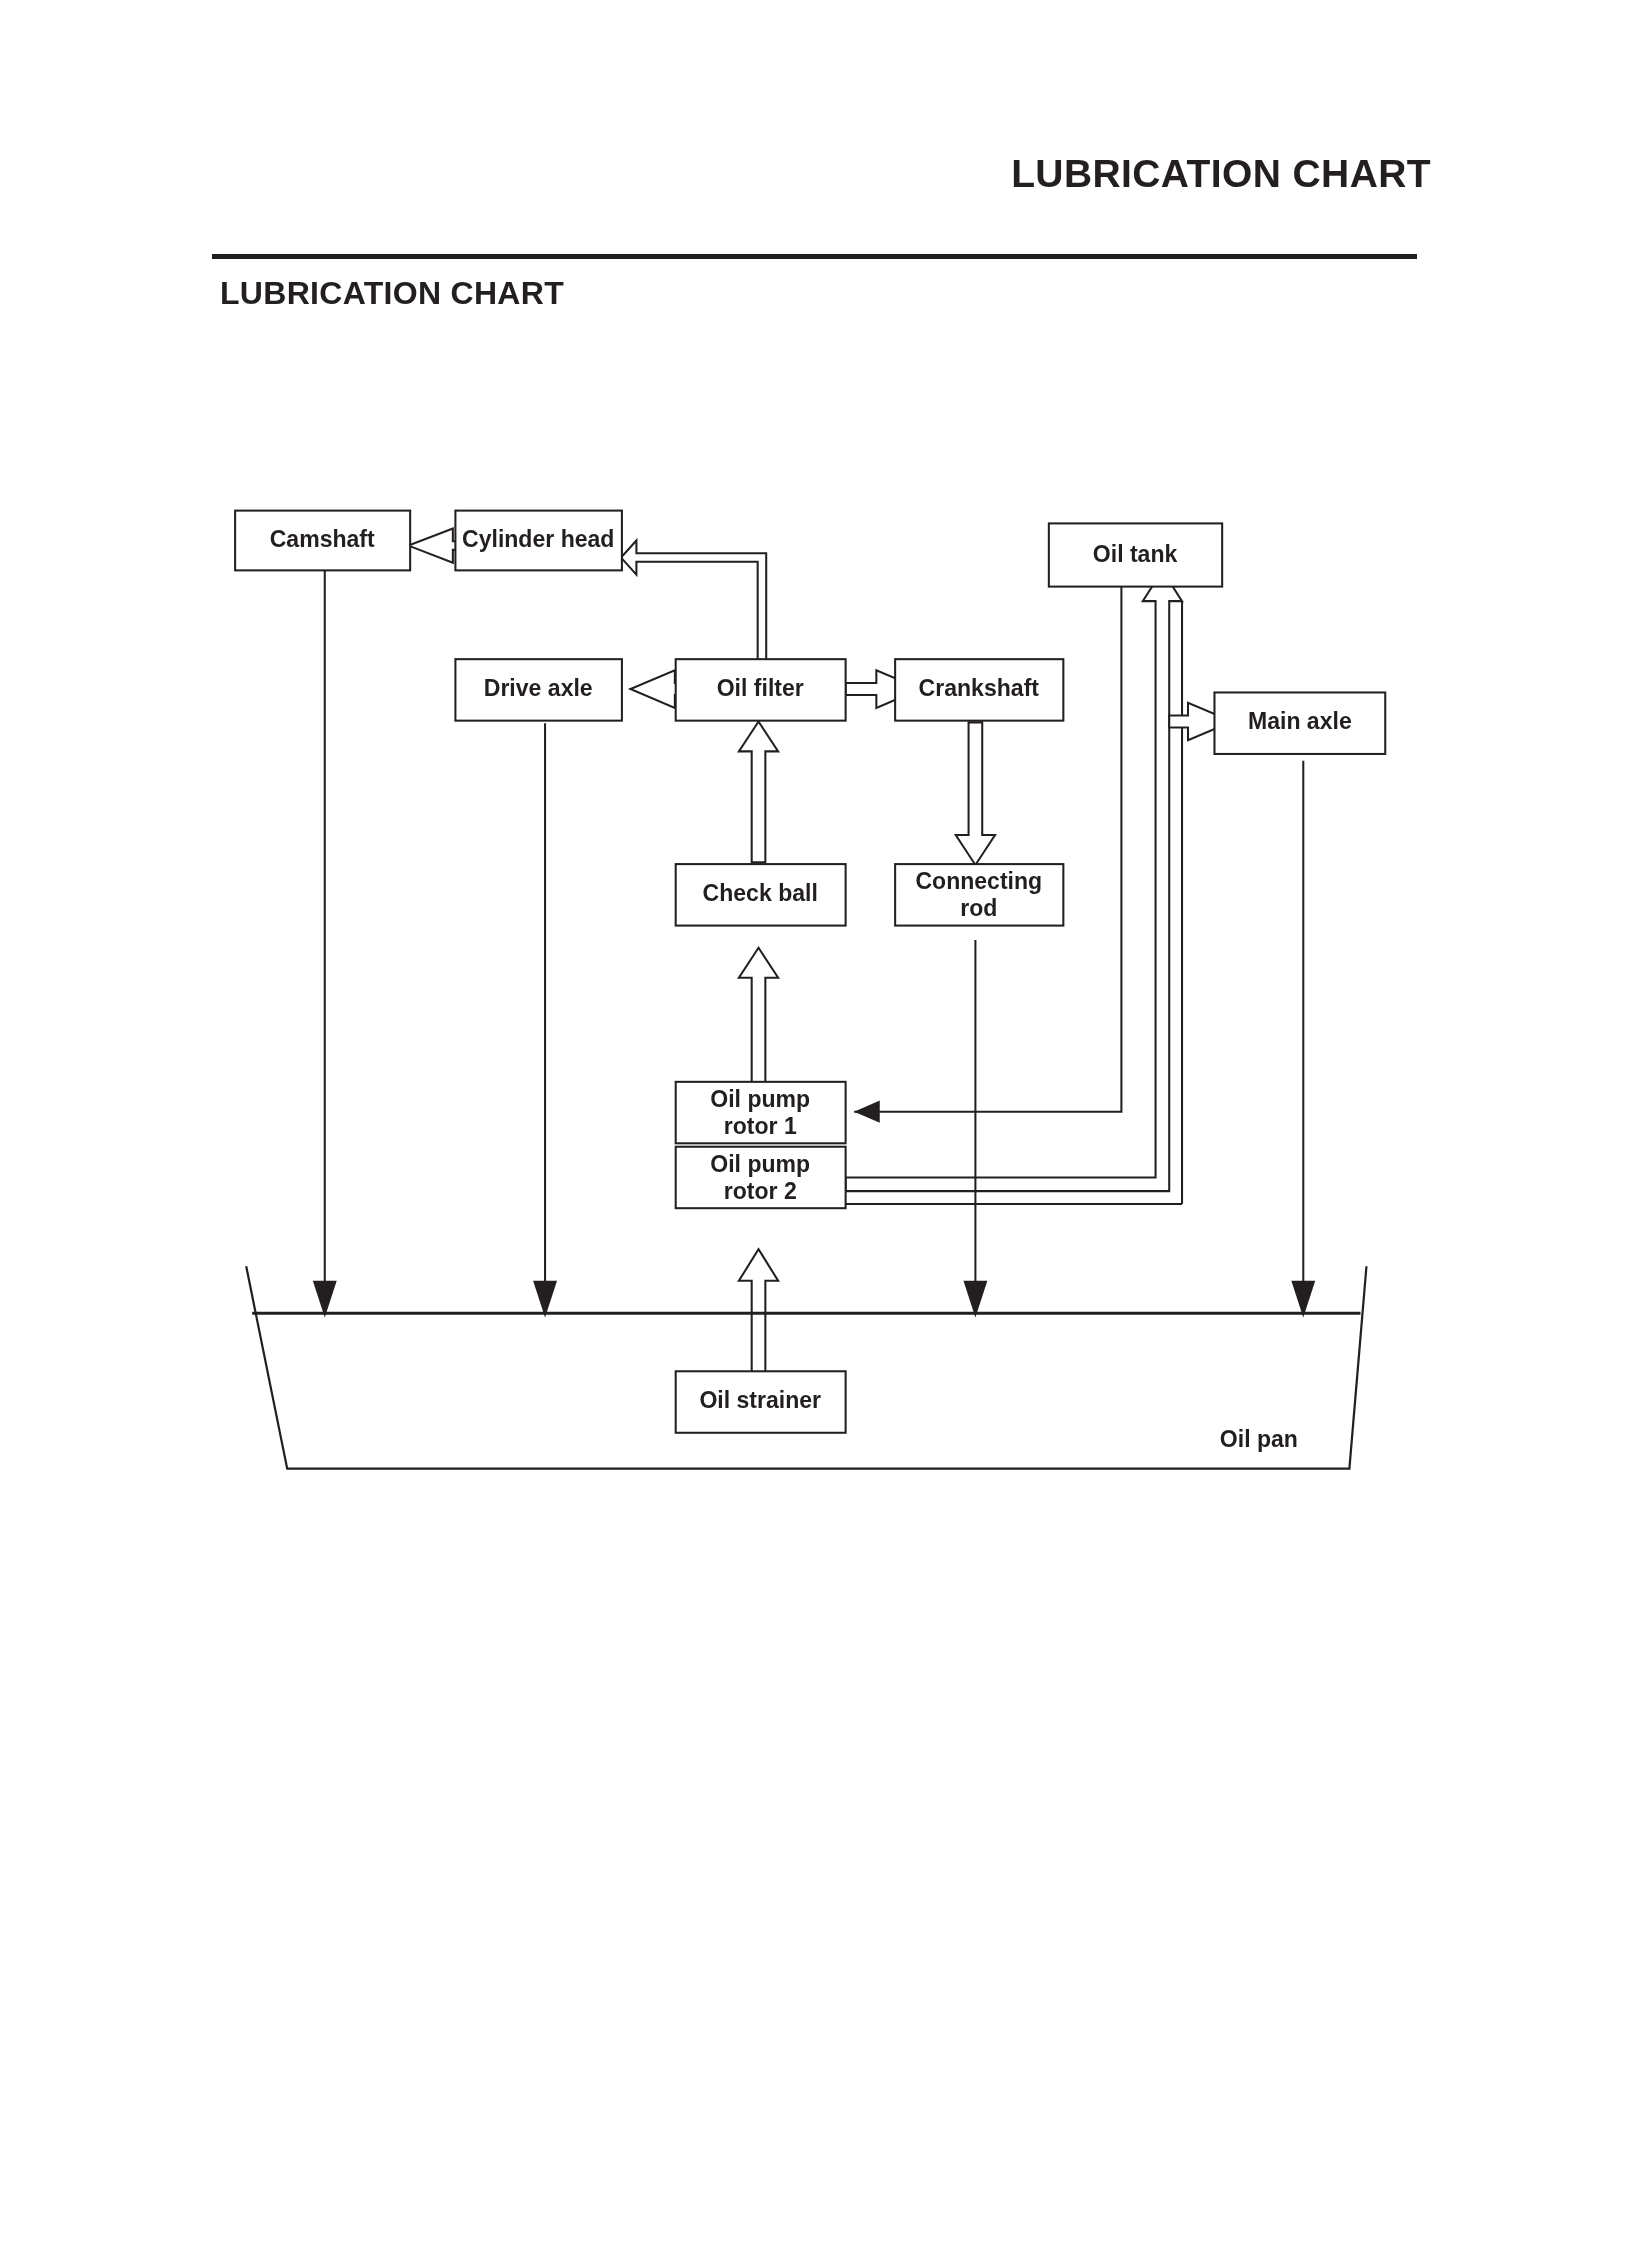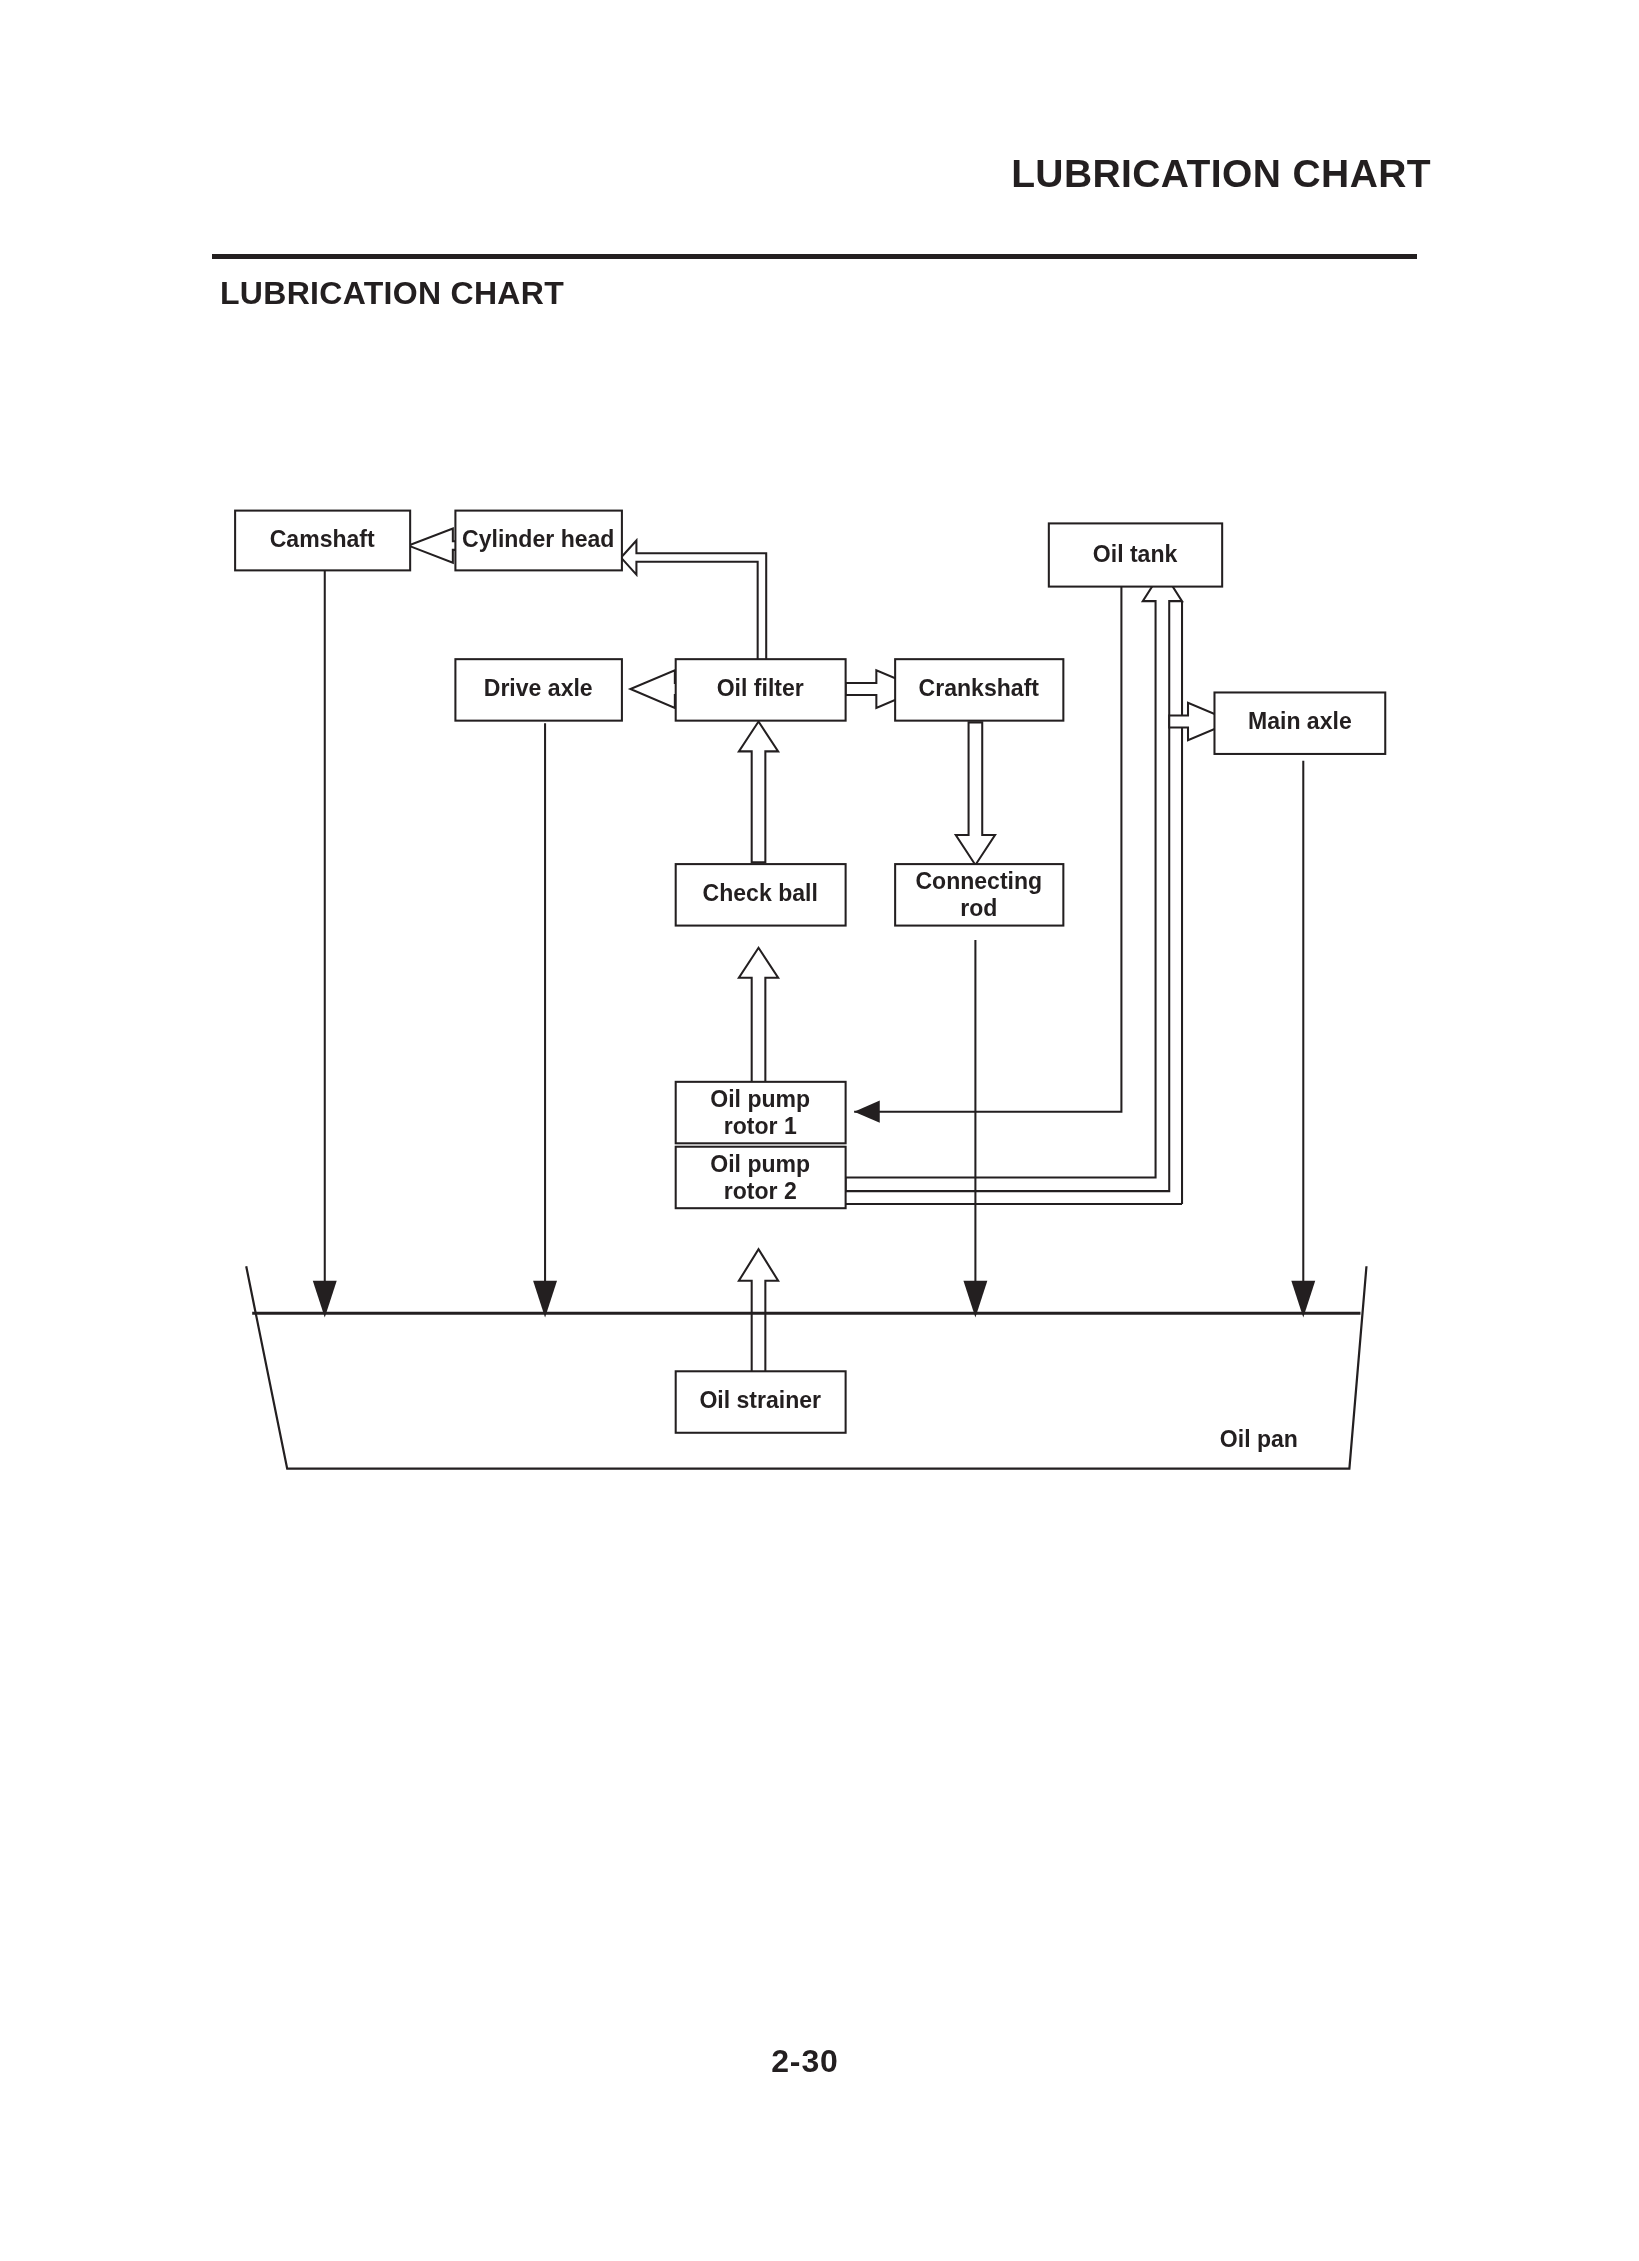--- a/index.html
+++ b/index.html
@@ -271,16 +271,15 @@
       <g>
         <rect class="box-rect" x="791" y="1606" width="199" height="72"></rect>
         <text class="box-label" x="890" y="1642">Oil strainer</text>
       </g>
 
       <text class="pan-label" x="1474" y="1687">Oil pan</text>
 
     </svg>
   </div>
 
-  <div class="page-number">2-30</div>
 
 </div>
 
 
 </body></html>

